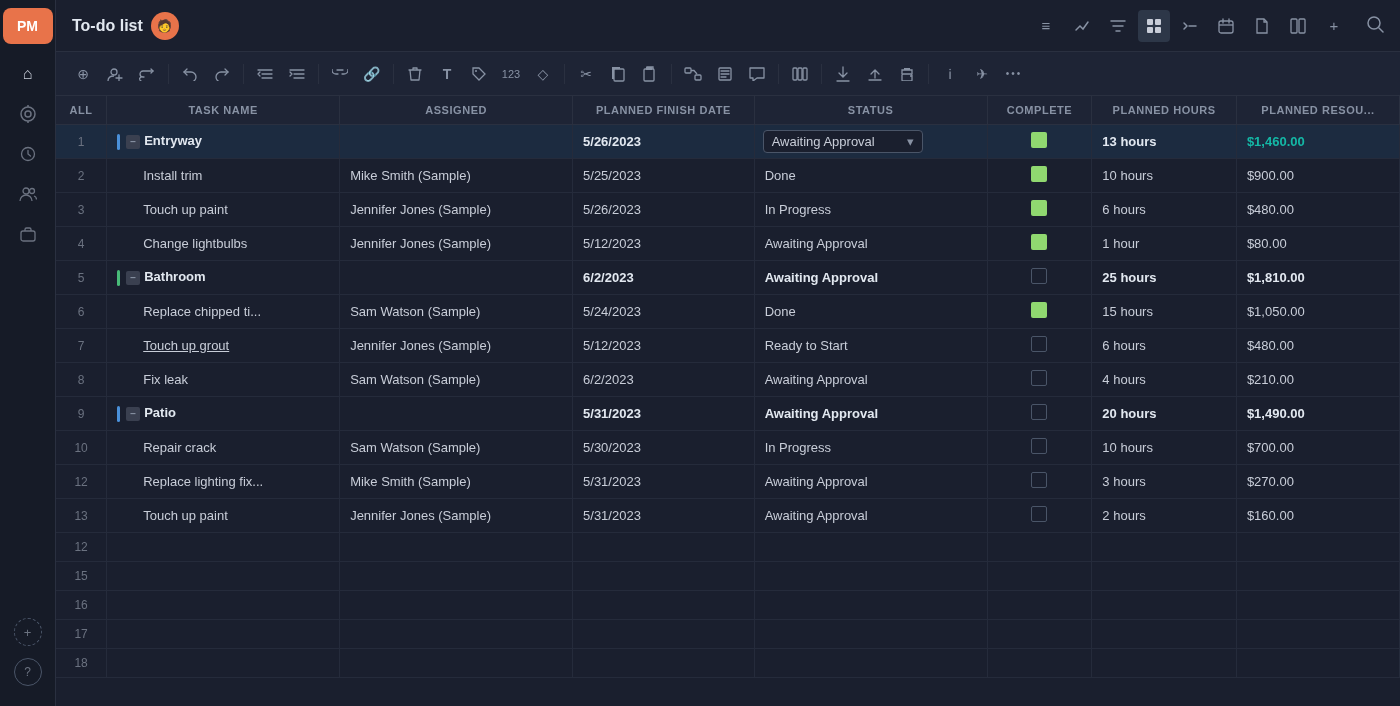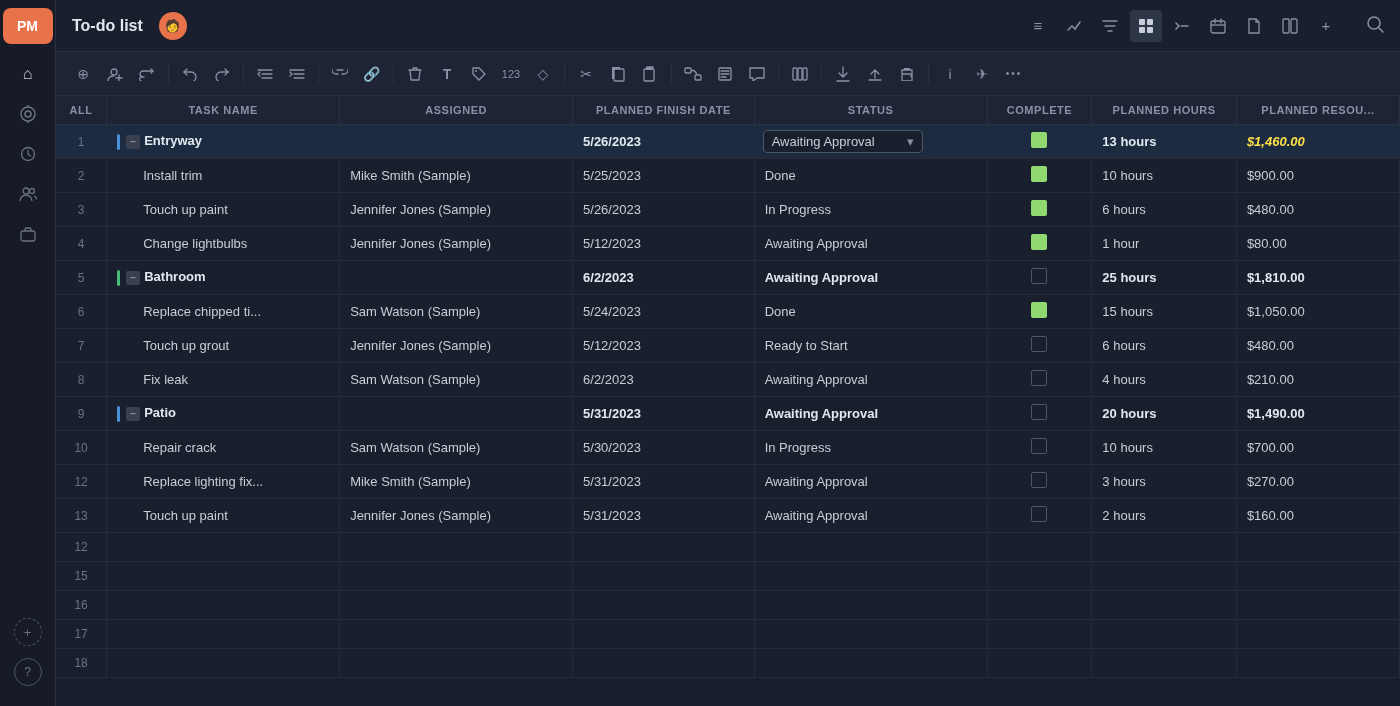--- a/index.html
+++ b/index.html
@@ -41,21 +41,20 @@
     .main { flex: 1; display: flex; flex-direction: column; overflow: hidden; }
 
     
     .topbar {
       height: 52px;
       background: #1a1f2e;
       border-bottom: 1px solid #2a3040;
       display: flex;
       align-items: center;
       padding: 0 16px;
-      gap: 8px;
     }
     .topbar-title { font-size: 16px; font-weight: 600; color: #e2e8f0; margin-right: 8px; }
     .topbar-avatar { width: 28px; height: 28px; border-radius: 50%; background: #e8734a; display: flex; align-items: center; justify-content: center; font-size: 12px; }
     .topbar-spacer { flex: 1; }
     .topbar-icons { display: flex; gap: 4px; align-items: center; }
     .topbar-icon { width: 32px; height: 32px; display: flex; align-items: center; justify-content: center; border-radius: 4px; color: #8892a4; cursor: pointer; font-size: 15px; }
     .topbar-icon.active { background: #2d3748; color: #e2e8f0; }
     .topbar-search { margin-left: auto; color: #8892a4; cursor: pointer; font-size: 16px; }
 
     
@@ -391,21 +390,21 @@
     <td></td>
     <td style="font-weight:700;color:#e2e8f0;">5/26/2023</td>
     <td style="padding:4px 8px;">
       <div class="status-dropdown">
         <span>Awaiting Approval</span>
         <span style="color:#8892a4;">▾</span>
       </div>
     </td>
     <td style="text-align:center;"><span class="green-checkbox"></span></td>
     <td style="font-weight:700;color:#e2e8f0;">13 hours</td>
-    <td style="font-weight:700;color:#fde047;font-style:italic;">$1,460.00</td>
+    <td style="font-weight:700;color:#14b8a6;">$1,460.00</td>
   </tr>
           <tr>
     <td style="color:#6b7280;font-size:12px;">2</td>
     <td style="padding-left:36px;">Install trim</td>
     <td>Mike Smith (Sample)</td>
     <td style="">5/25/2023</td>
     <td style="">Done</td>
     <td style="text-align:center;"><span class="green-checkbox"></span></td>
     <td style="">10 hours</td>
     <td style="">$900.00</td>
@@ -447,21 +446,21 @@
     <td style="padding-left:36px;">Replace chipped ti...</td>
     <td>Sam Watson (Sample)</td>
     <td style="">5/24/2023</td>
     <td style="">Done</td>
     <td style="text-align:center;"><span class="green-checkbox"></span></td>
     <td style="">15 hours</td>
     <td style="">$1,050.00</td>
   </tr>
           <tr>
     <td style="color:#6b7280;font-size:12px;">7</td>
-    <td style="padding-left:36px;">Touch up grout</td>
+    <td style="padding-left:36px;text-decoration:underline;">Touch up grout</td>
     <td>Jennifer Jones (Sample)</td>
     <td style="">5/12/2023</td>
     <td style="">Ready to Start</td>
     <td style="text-align:center;"><span class="checkbox"></span></td>
     <td style="">6 hours</td>
     <td style="">$480.00</td>
   </tr>
           <tr>
     <td style="color:#6b7280;font-size:12px;">8</td>
     <td style="padding-left:36px;">Fix leak</td>

